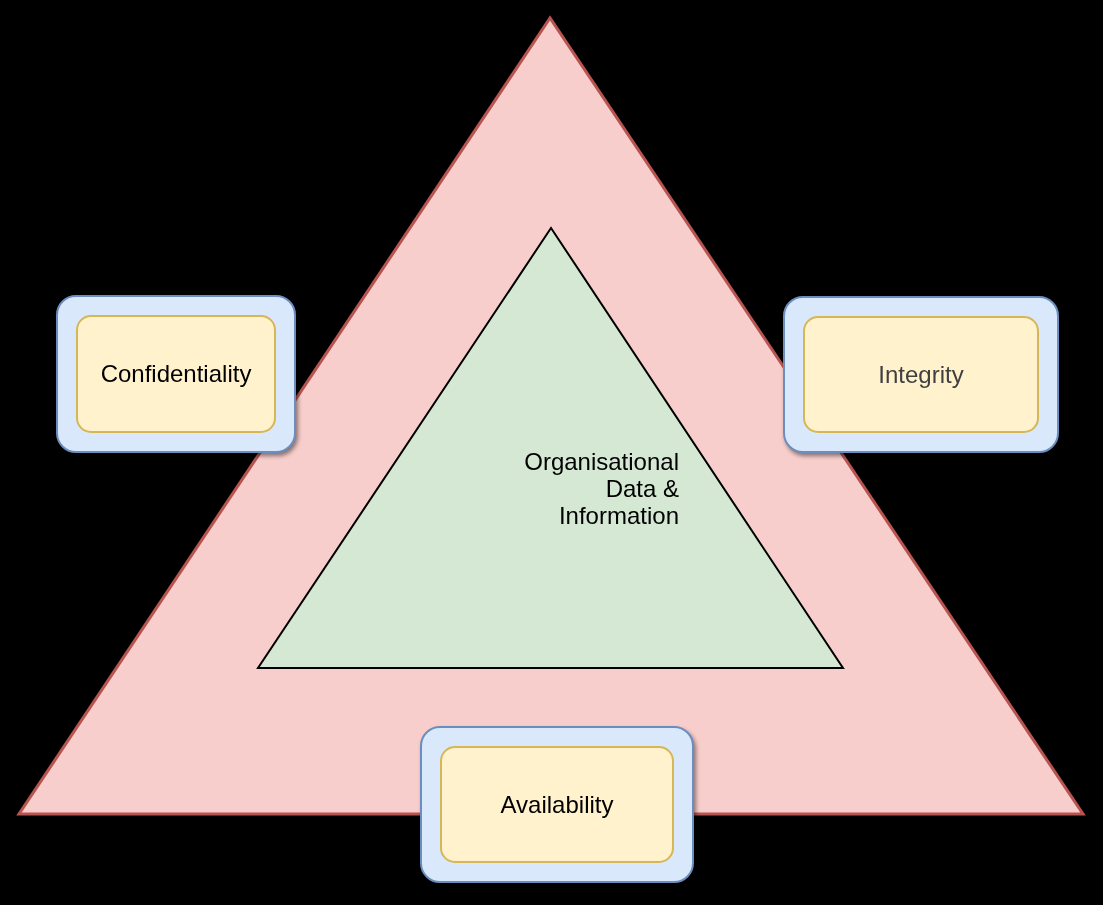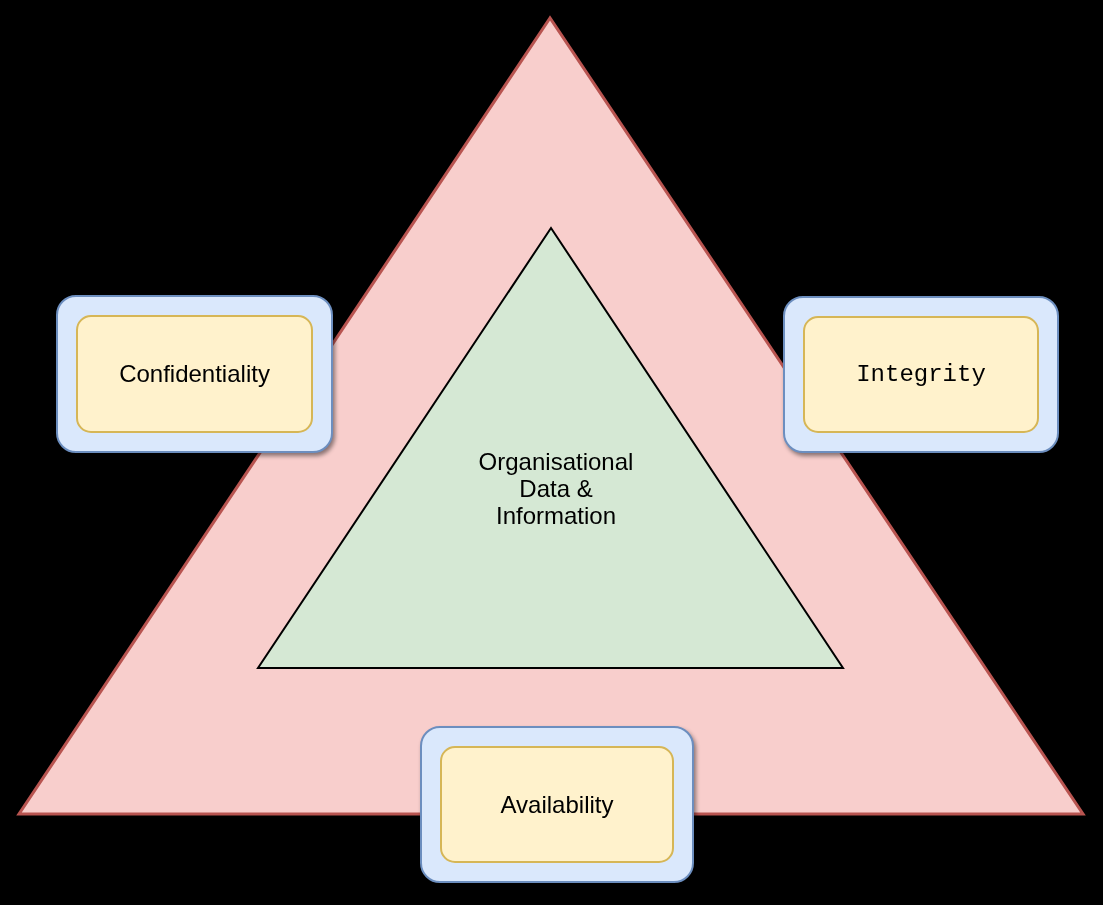--- a/index.html
+++ b/index.html
@@ -24,24 +24,24 @@
     height: 905px;
   }
   .outer-tri {
     stroke-width: 3;
   }
   .inner-tri {
     stroke-width: 2;
   }
   .center-label {
     position: absolute;
-    left: 406px;
+    left: 379px;
     top: 448px;
     width: 300px;
-    text-align: center;
+    text-align: right;
     font-size: 24px;
     line-height: 27px;
     white-space: pre-line;
   }
   .node {
     position: absolute;
     box-sizing: border-box;
     border: 2px solid;
     border-radius: 20px;
     box-shadow: 2px 3px 4px rgba(0,0,0,0.45);
@@ -51,21 +51,21 @@
     inset: 18px;
     box-sizing: border-box;
     border: 2px solid;
     border-radius: 15px;
     display: flex;
     align-items: center;
     justify-content: center;
     font-size: 24px;
     text-align: center;
   }
-  .node-confidentiality { left: 56px;  top: 295px; width: 277px; height: 158px; }
+  .node-confidentiality { left: 56px;  top: 295px; width: 240px; height: 158px; }
   .node-integrity       { left: 783px; top: 296px; width: 276px; height: 157px; }
   .node-availability    { left: 412px; top: 726px; width: 274px; height: 157px; margin-left: 8px; }
 </style>
 </head>
 <body>
 
 <div class="canvas" style="background: rgb(0, 0, 0);">
 
   <svg class="triangles" viewBox="0 0 1103 905" aria-hidden="true">
     <polygon class="outer-tri" points="550,18 19,814 1083,814" style="fill: rgb(248, 206, 204); stroke: rgb(184, 84, 80);"></polygon>
@@ -77,21 +77,21 @@
 Information</div>
 
   <div class="node node-confidentiality" style="background: rgb(218, 232, 252); border-color: rgb(108, 142, 191);">
     <div class="node-inner" style="background: rgb(255, 242, 204); border-color: rgb(214, 182, 86);">
       <span style="color: rgb(0, 0, 0);">Confidentiality</span>
     </div>
   </div>
 
   <div class="node node-integrity" style="background: rgb(218, 232, 252); border-color: rgb(108, 142, 191);">
     <div class="node-inner" style="background: rgb(255, 242, 204); border-color: rgb(214, 182, 86);">
-      <span style="color: #000000; font-family: Liberation Mono, monospace;">Integrity</span>
+      <span style="color: #404040;">Integrity</span>
     </div>
   </div>
 
   <div class="node node-availability" style="background: rgb(218, 232, 252); border-color: rgb(108, 142, 191);">
     <div class="node-inner" style="background: rgb(255, 242, 204); border-color: rgb(214, 182, 86);">
       <span style="color: rgb(0, 0, 0);">Availability</span>
     </div>
   </div>
 
 </div>

